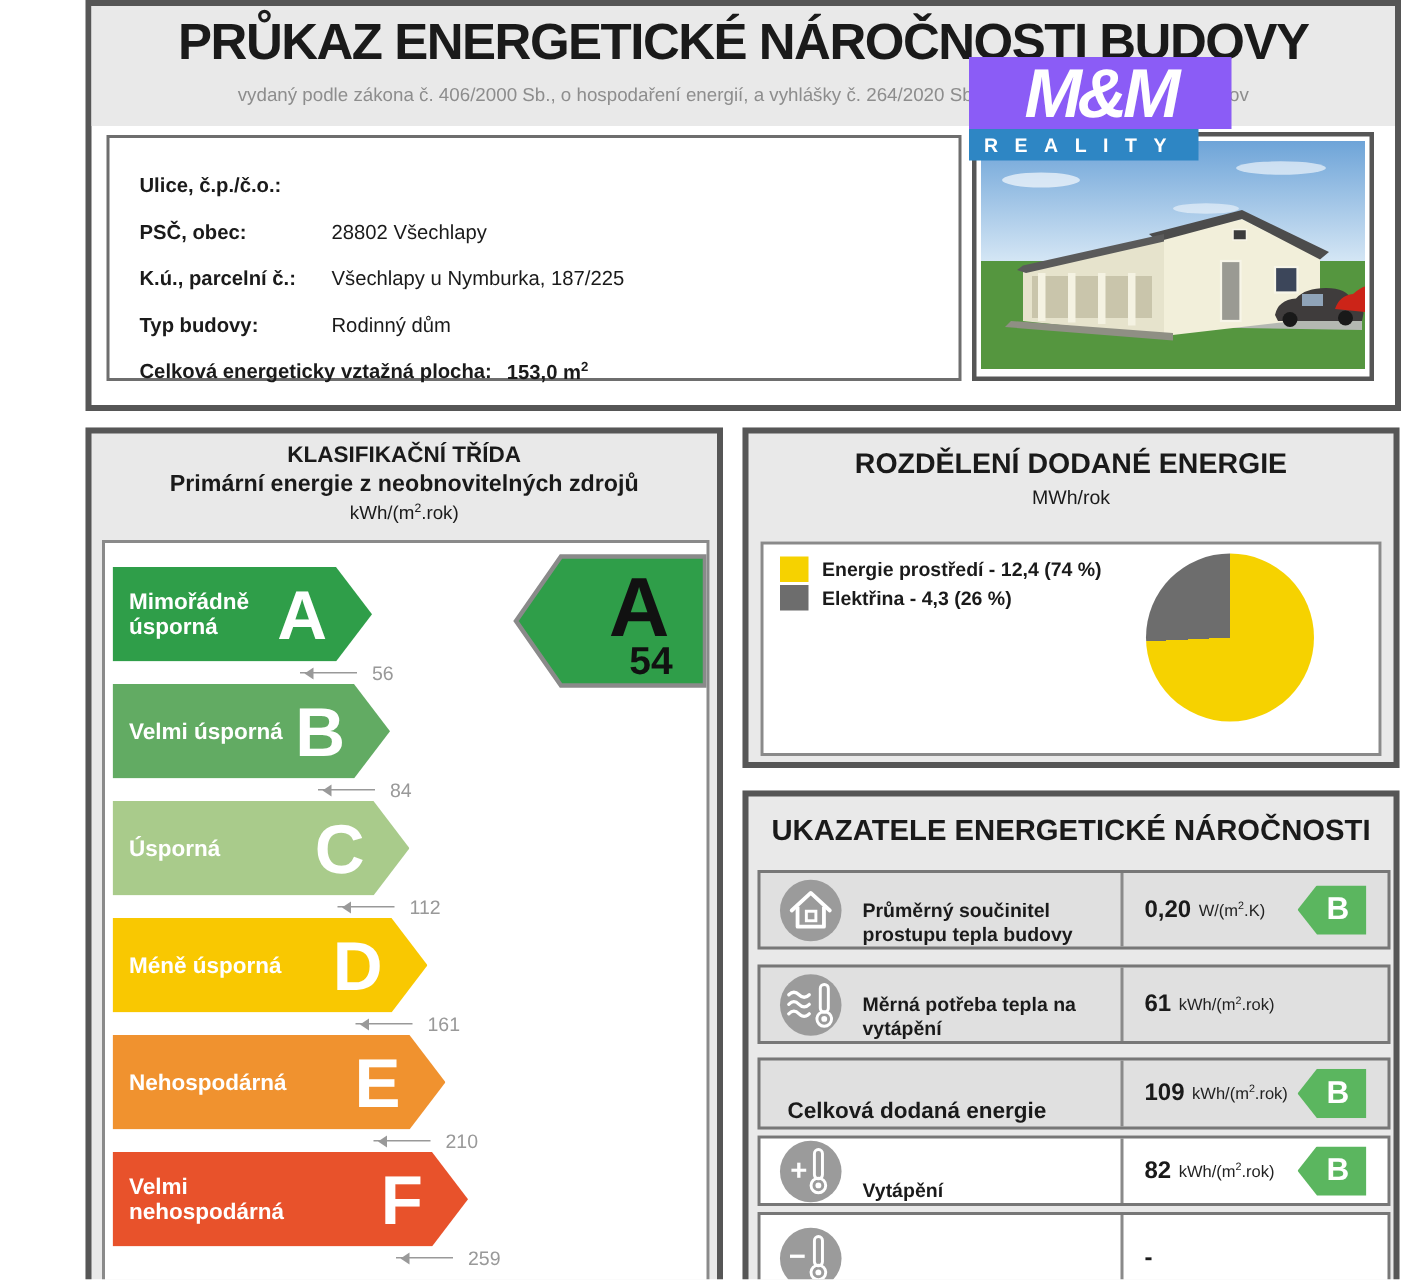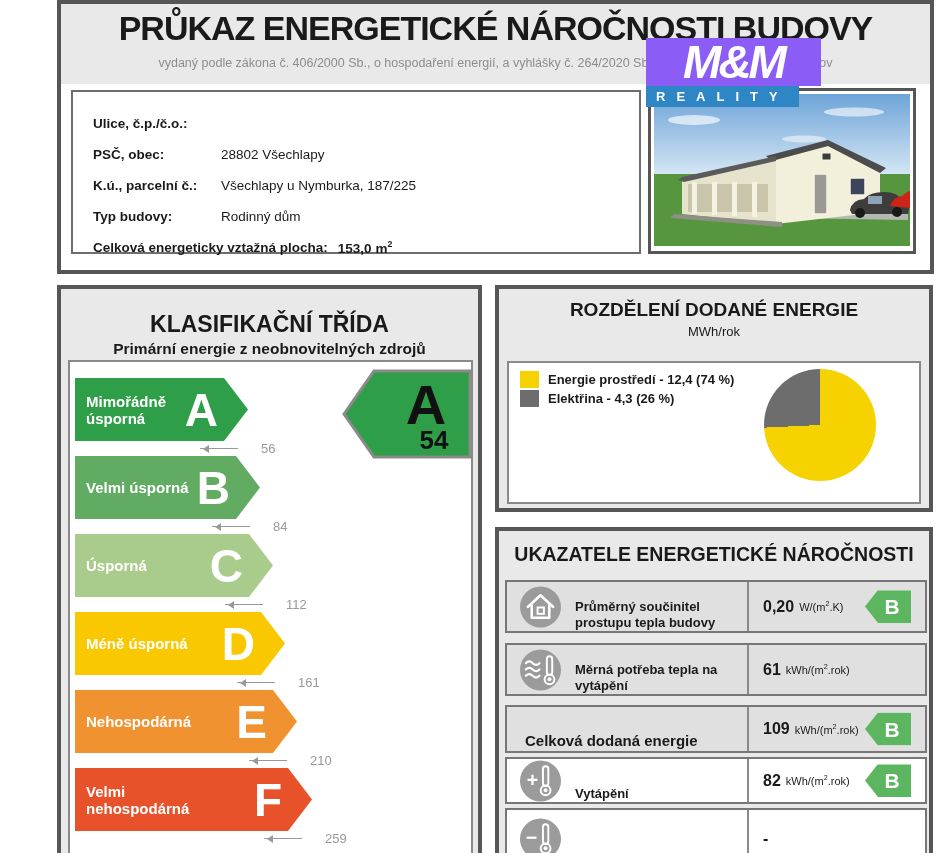--- a/index.html
+++ b/index.html
@@ -30,34 +30,34 @@
 
   .logo{position:absolute;z-index:5;}
   .logo-red{left:646px;top:38px;width:175px;height:48px;display:flex;align-items:center;justify-content:center;
             font-size:46px;font-weight:bold;color:#fff;letter-spacing:-3px;}
   .logo-blue{left:646px;top:86px;width:153px;height:21px;display:flex;align-items:center;
              font-size:13px;font-weight:bold;color:#fff;letter-spacing:11px;padding-left:10px;box-sizing:border-box;}
 
   
   .box-class{left:57px;top:285px;width:425px;height:600px;}
   .panel-title{text-align:center;font-weight:bold;}
-  .class-title{margin-top:22px;font-size:23px;letter-spacing:0;}
+  .class-title{margin-top:6px;font-size:15px;letter-spacing:0;}
   .class-subtitle{text-align:center;font-weight:bold;font-size:15.5px;margin-top:2px;}
   .class-unit{text-align:center;font-size:12.5px;margin-top:2px;}
   .class-white{position:absolute;left:7px;top:71px;width:405px;height:520px;
                border:2px solid #8a8a8a;background:#fff;box-sizing:border-box;overflow:hidden;}
   .ec-chart{position:absolute;left:5px;top:16px;right:0;bottom:0;}
   .ec-row{position:relative;height:78px;}
   .ec-bar{position:relative;height:63px;width:180px;color:#fff;
           clip-path:polygon(0 0, calc(100% - 24px) 0, 100% 50%, calc(100% - 24px) 100%, 0 100%);}
   .ec-label{position:absolute;left:11px;top:50%;transform:translateY(-50%);
             font-size:15px;font-weight:bold;width:118px;line-height:1.15;}
   .ec-letter{position:absolute;right:30px;top:50%;transform:translateY(-50%);
              font-size:46px;font-weight:bold;line-height:1;}
-  .ec-thr{height:15px;display:flex;align-items:center;gap:23px;}
+  .ec-thr{height:15px;display:flex;align-items:center;gap:10px;}
   .thr-arrow{position:relative;width:38px;height:0;border-top:1.5px solid #999;}
   .thr-arrow::before{content:"";position:absolute;left:-1px;top:-4.5px;
                      border:4px solid transparent;border-right:6px solid #999;}
   .thr-num{font-size:13px;color:#999;}
   .rating-arrow{position:absolute;left:272px;top:6px;}
 
   
   .box-split{left:495px;top:285px;width:438px;height:227px;}
   .split-title{margin-top:10px;font-size:19px;}
   .split-unit{text-align:center;font-size:13px;margin-top:3px;}

